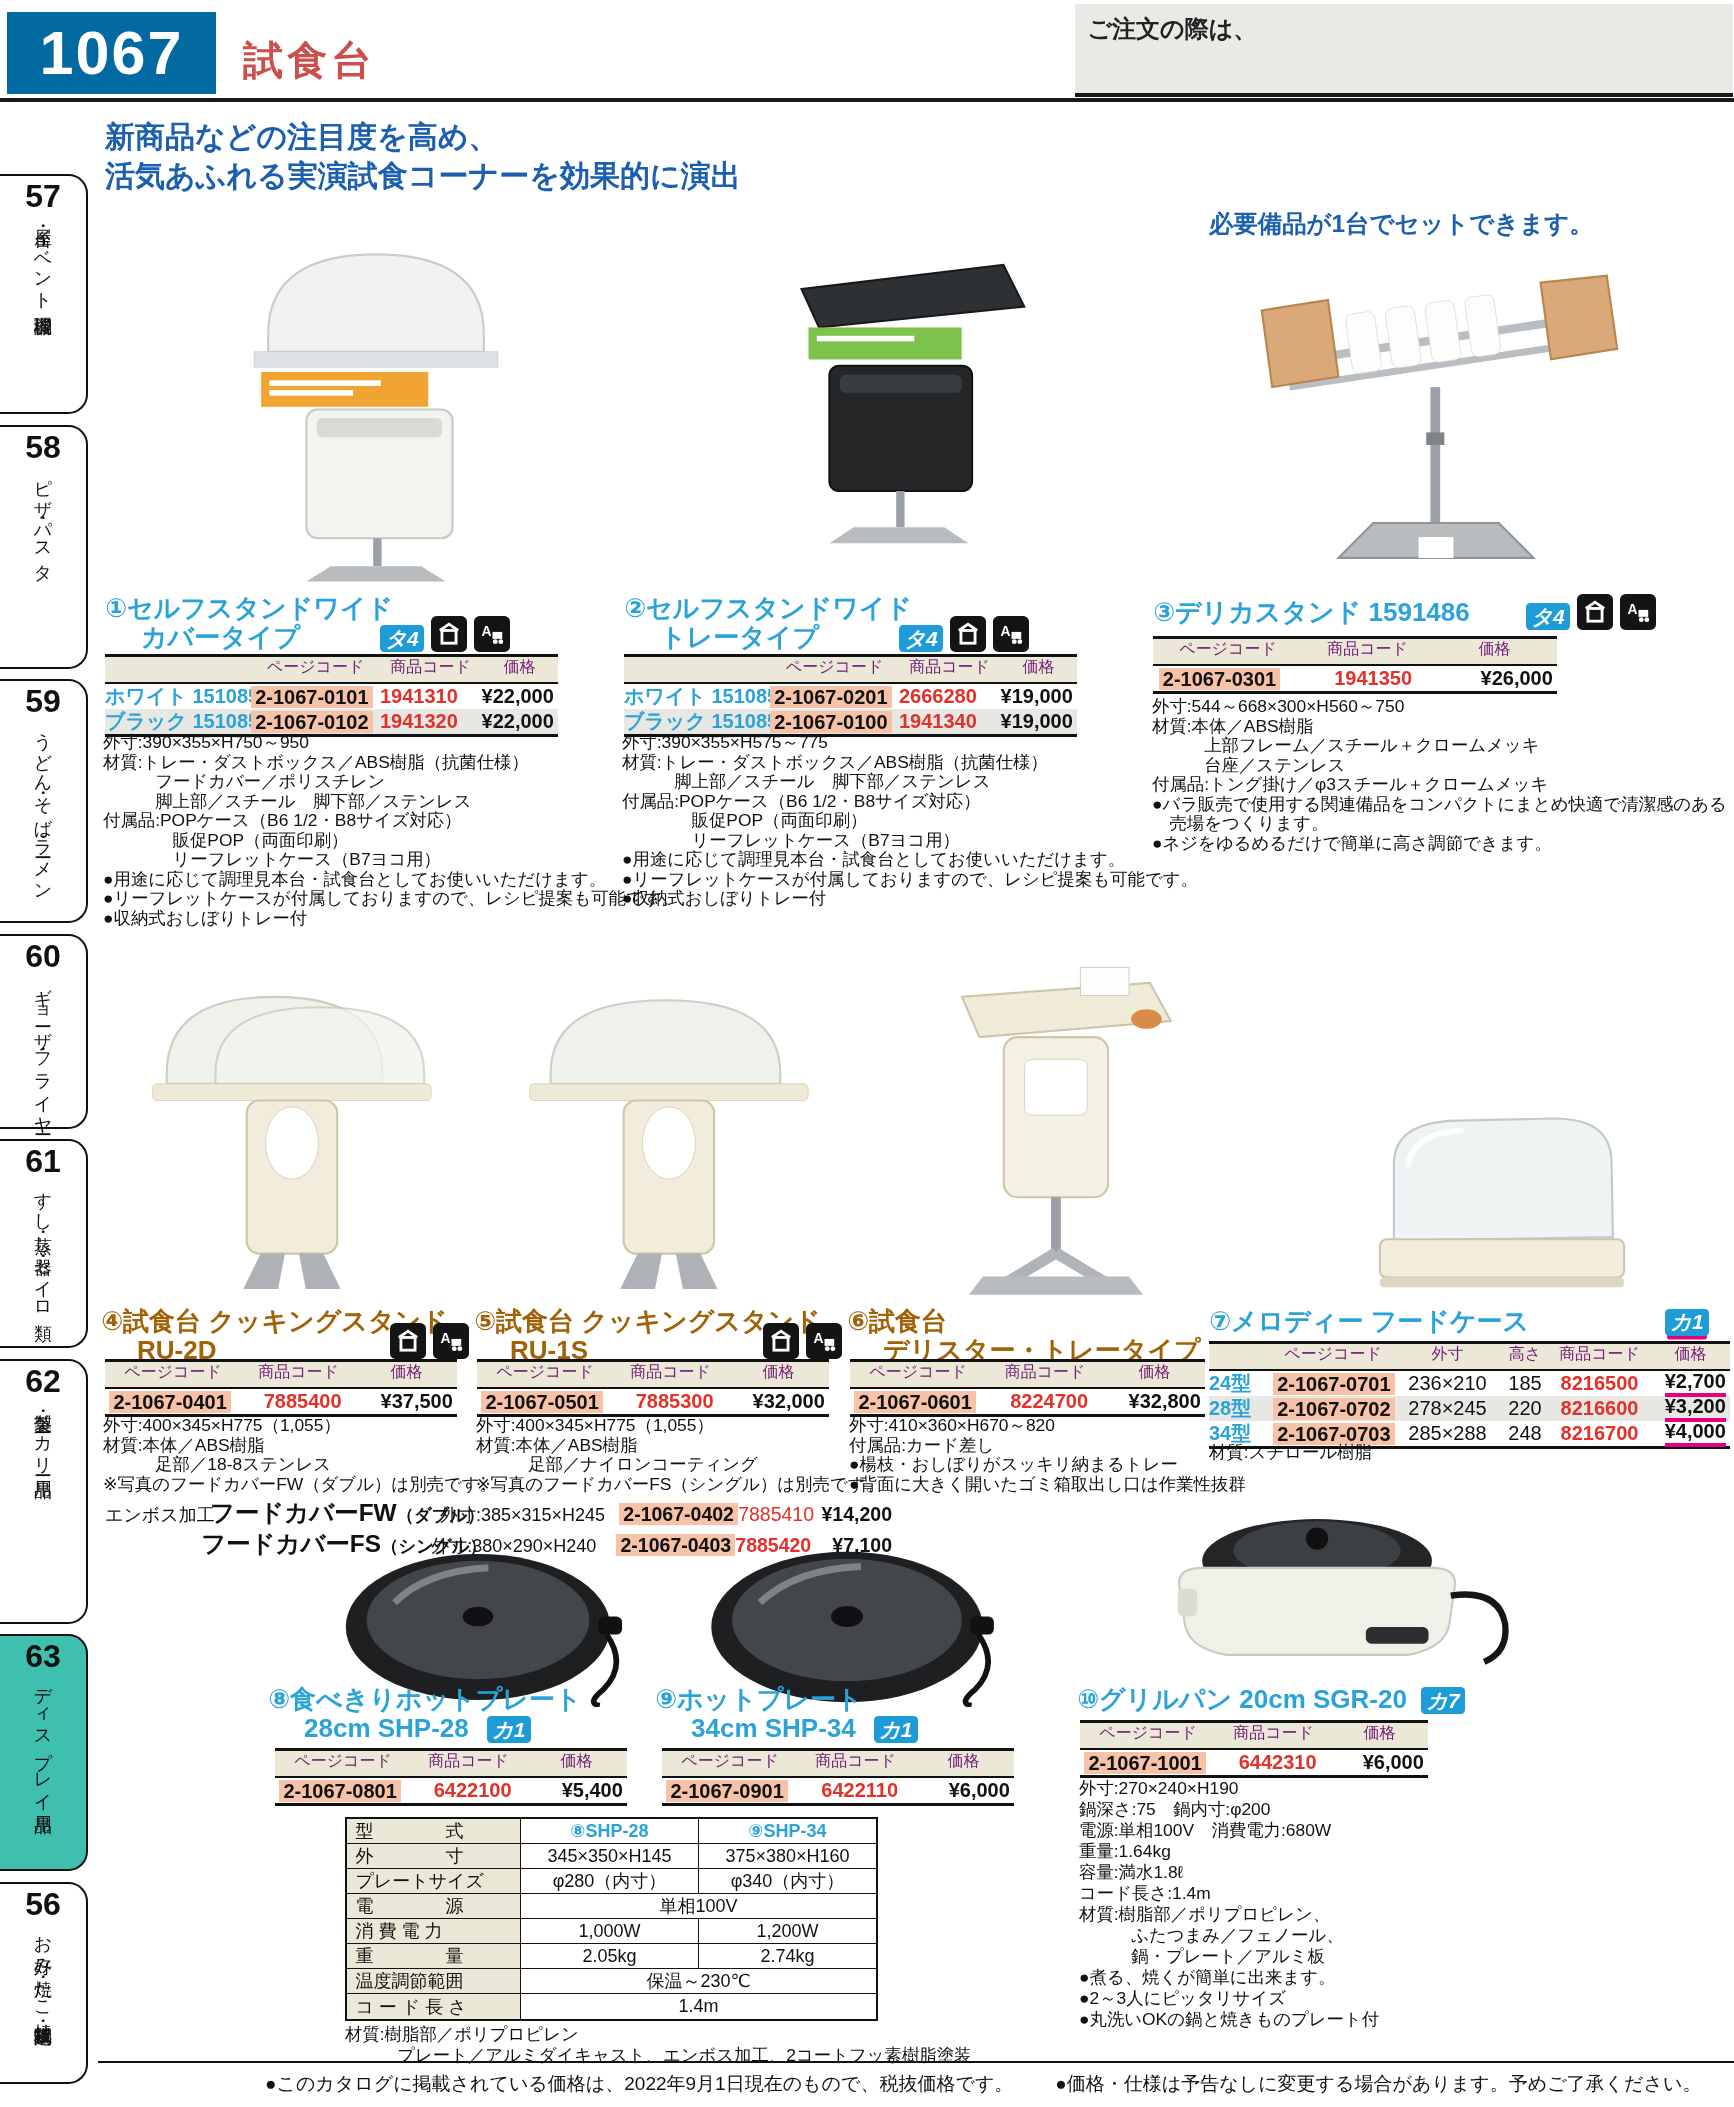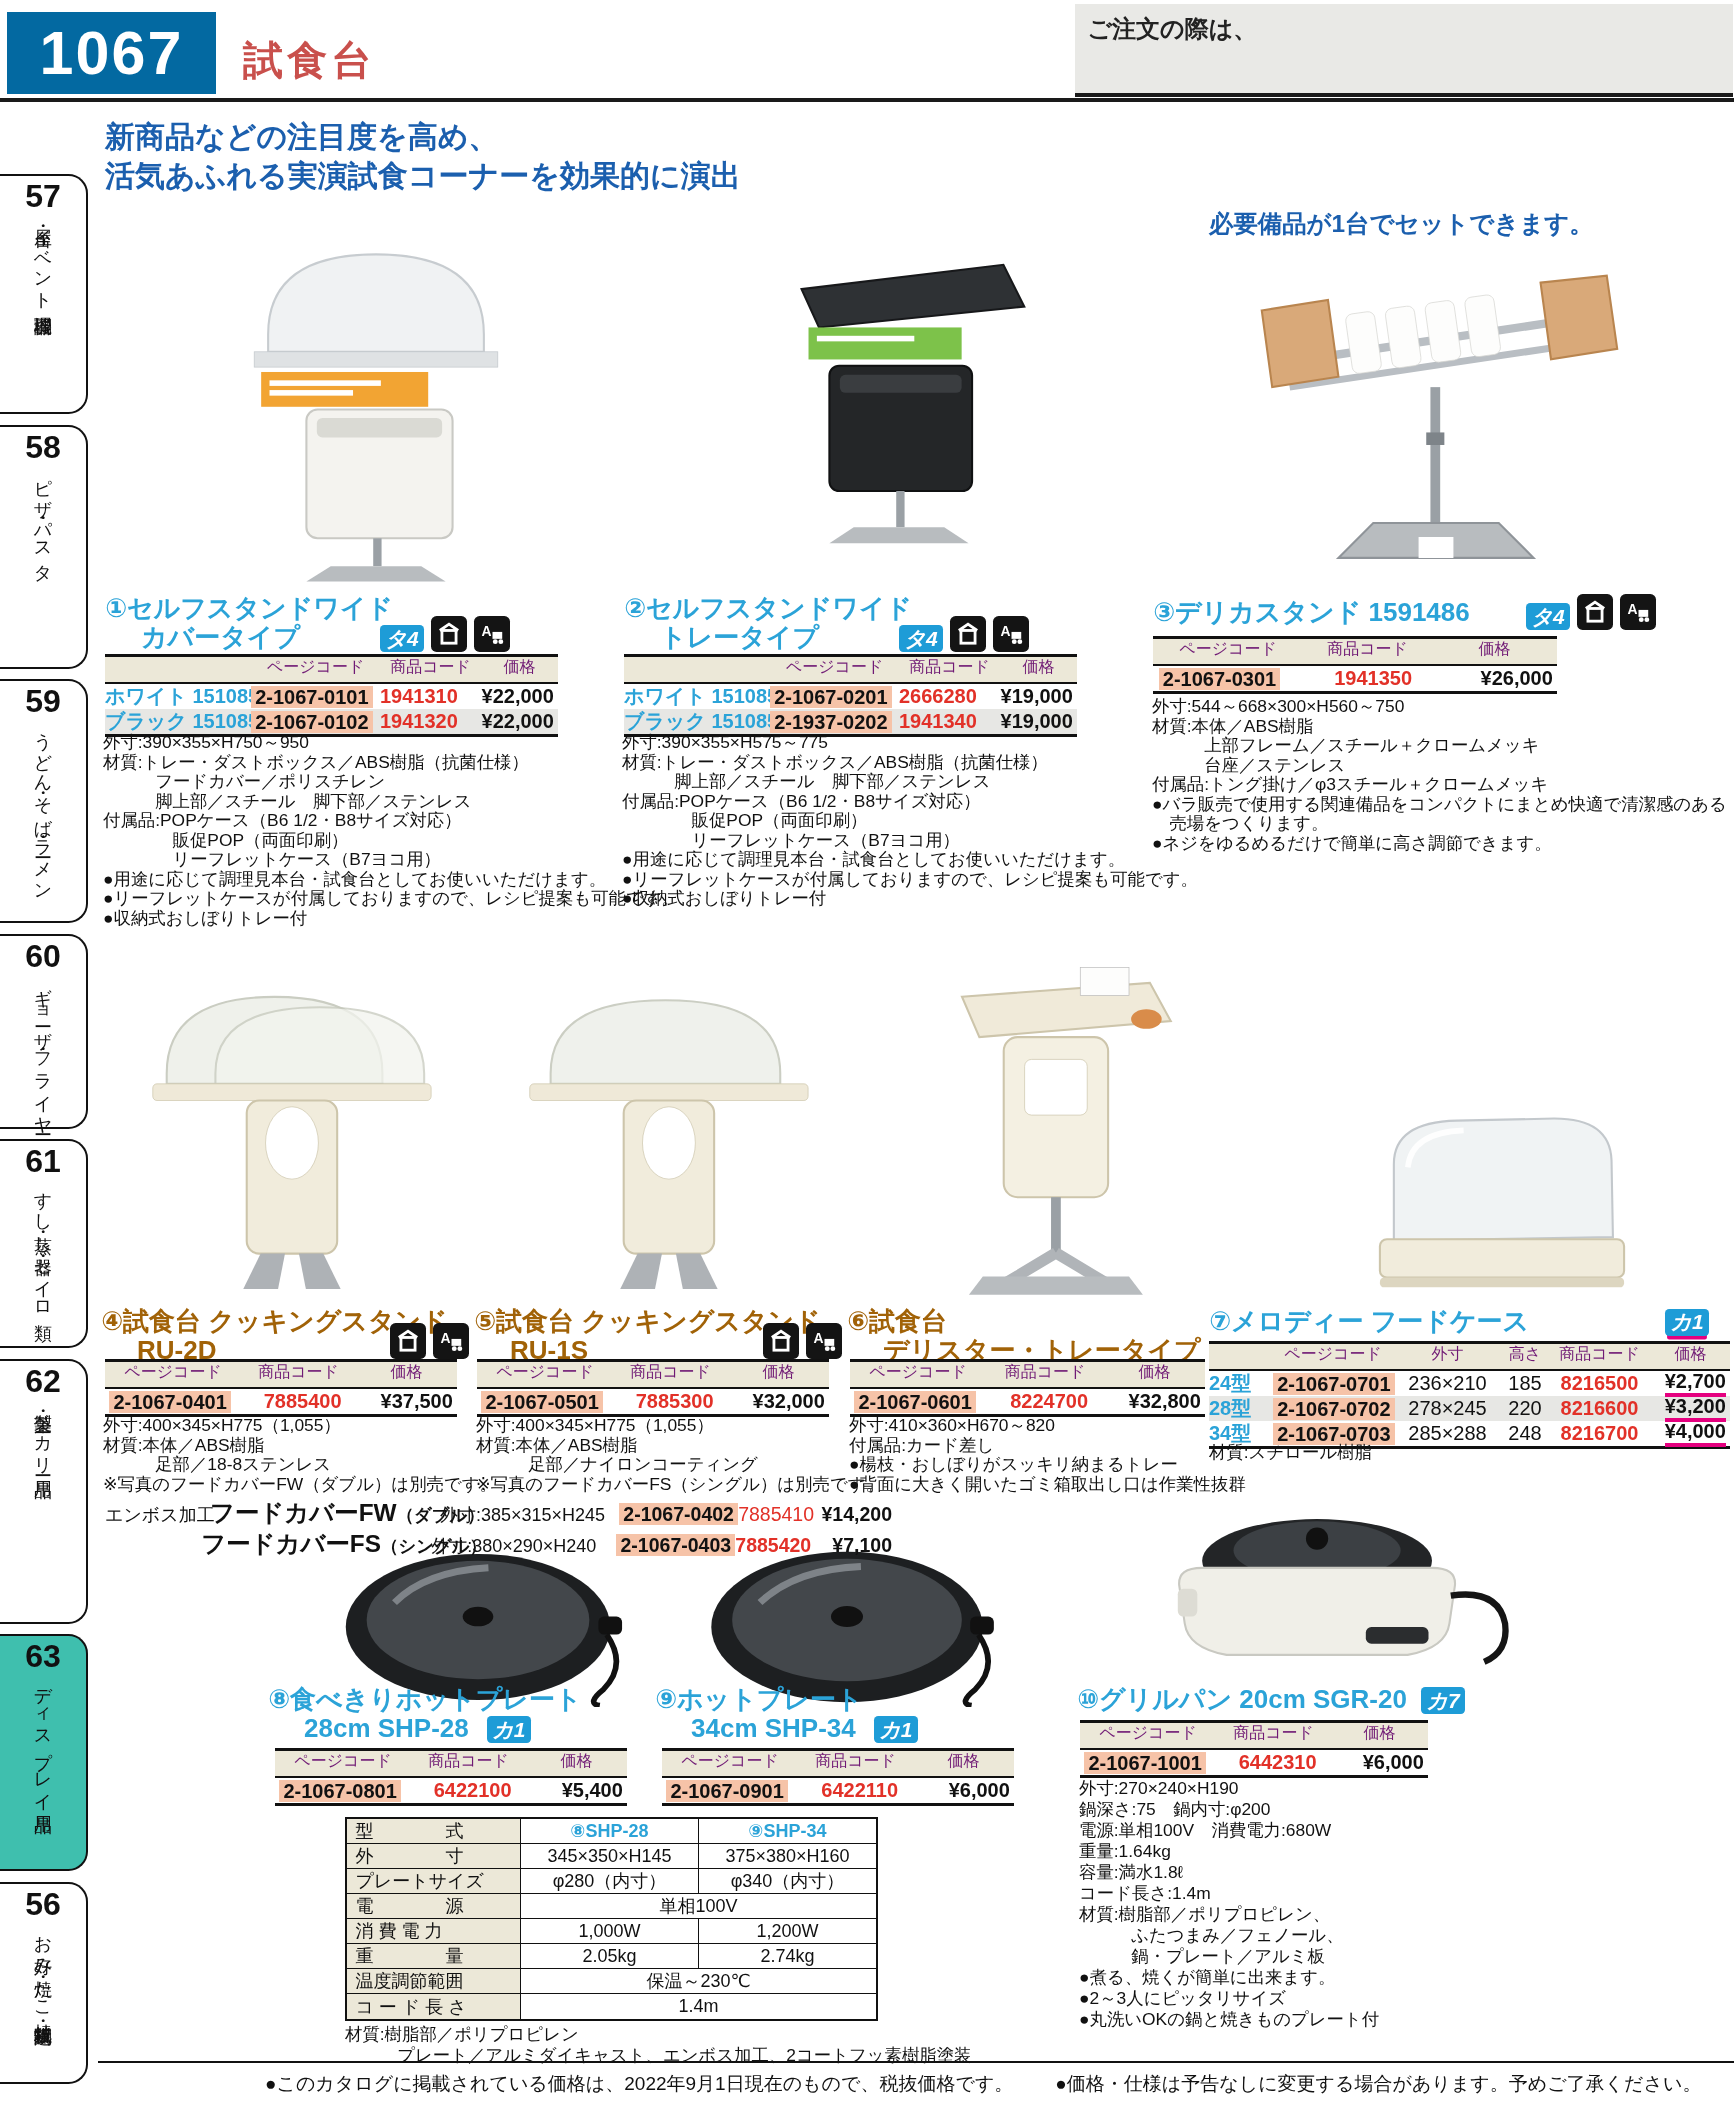--- a/index.html
+++ b/index.html
@@ -304,21 +304,21 @@
       <span class="cell blue-label" style="width:146px">ホワイト 1510855</span>
       <span class="cell" style="width:129px">
           <i class="pc-bg">2-1067-0201</i>
         </span>
       <span class="cell code" style="width:101px">2666280</span>
       <span class="cell right" style="flex:1">¥19,000</span>
     </div>
     <div class="trow alt">
       <span class="cell blue-label" style="width:146px">ブラック 1510857</span>
       <span class="cell" style="width:129px">
-          <i class="pc-bg">2-1937-0202</i>
+          <i class="pc-bg">2-1067-0100</i>
         </span>
       <span class="cell code" style="width:101px">1941340</span>
       <span class="cell right" style="flex:1">¥19,000</span>
     </div>
   </div>
   <div class="specs" style="left:622px;top:733px">
     <div>外寸:390×355×H575～775</div>
       <div>材質:トレー・ダストボックス／ABS樹脂（抗菌仕様）</div>
     <div>　　　脚上部／スチール　脚下部／ステンレス</div>
       <div>付属品:POPケース（B6 1/2・B8サイズ対応）</div>

